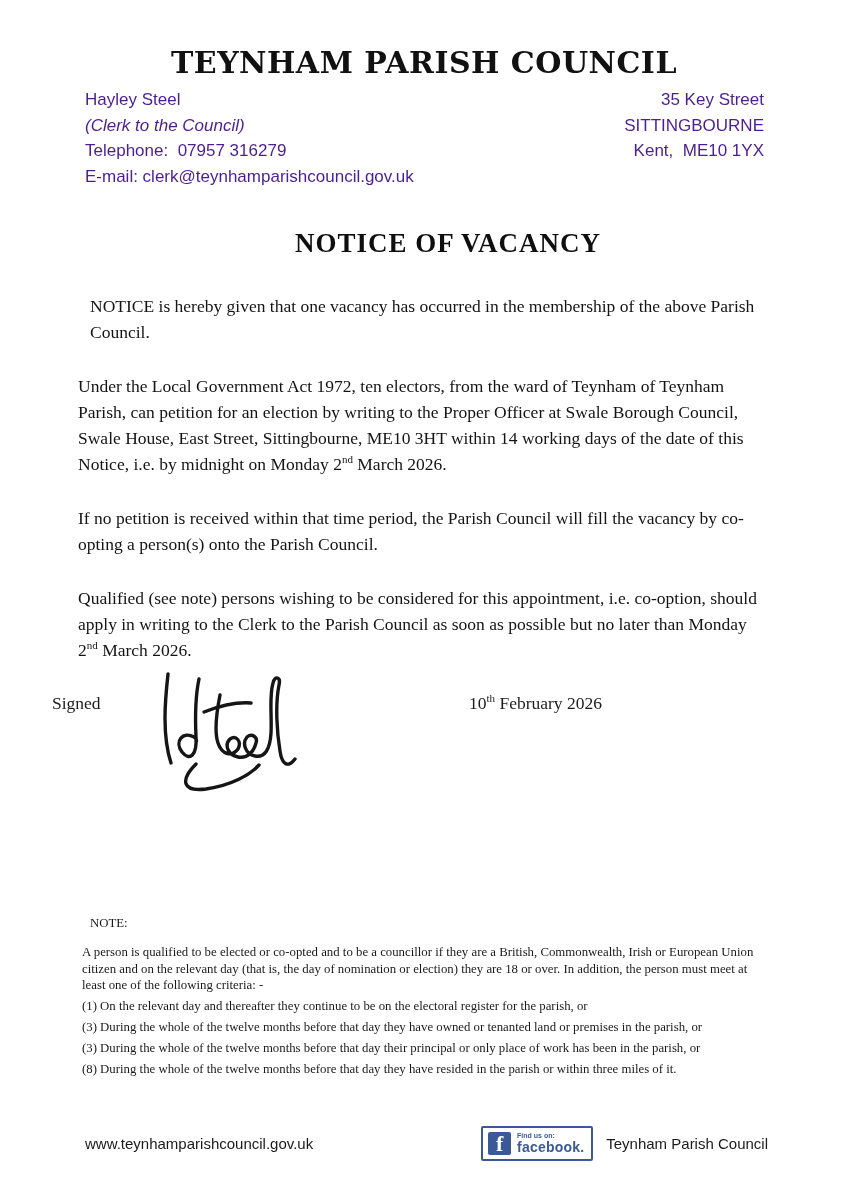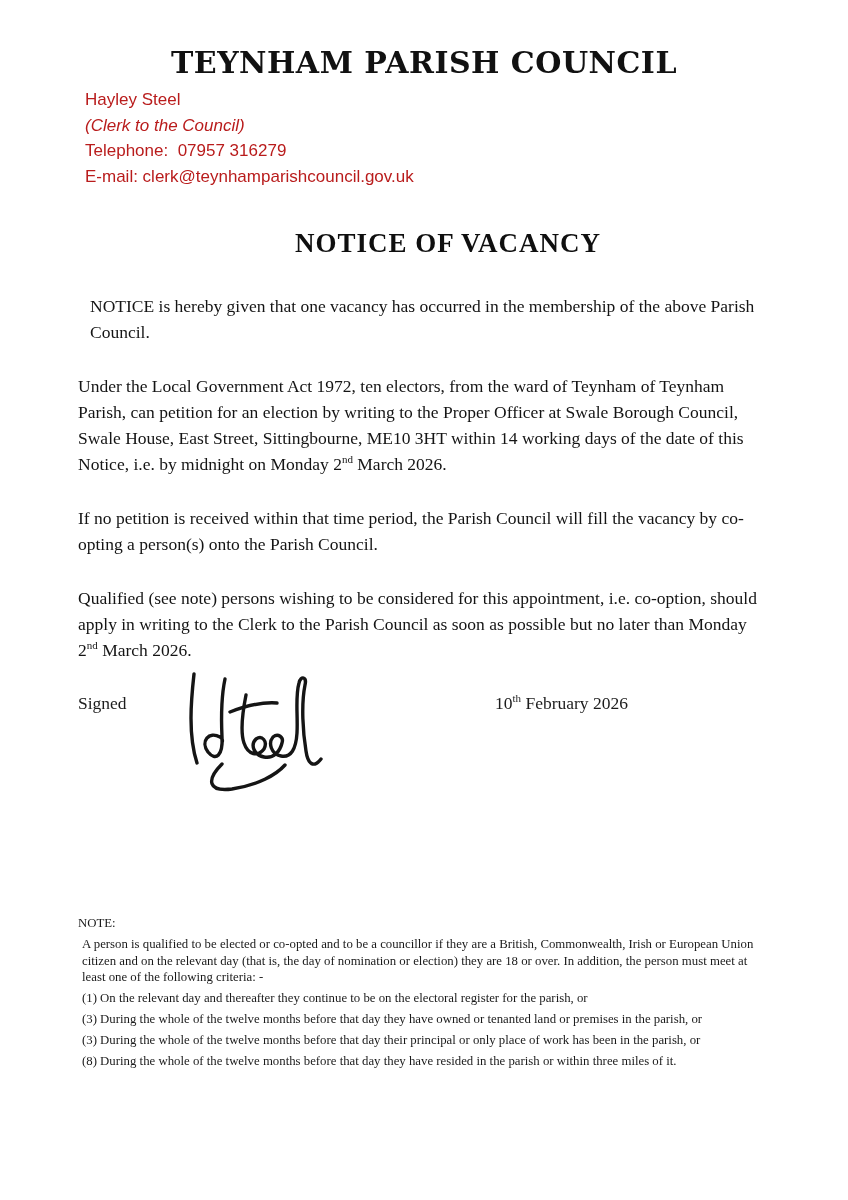--- a/index.html
+++ b/index.html
@@ -25,21 +25,21 @@
     letter-spacing: 0.5px;
     color: #111111;
   }
   .contact-row {
     display: flex;
     justify-content: space-between;
     margin: 7px 84px 0 85px;
     font-family: "Liberation Sans", sans-serif;
     font-size: 17px;
     line-height: 25.5px;
-    color: #b91c1c;
+    color: #4c1d95;
   }
   .contact-left .role { font-style: italic; }
   .contact-right { text-align: right; }
   .prewrap { white-space: pre-wrap; }
 
   
   .notice-title {
     margin-top: 36px;
     text-align: center;
     font-family: "Liberation Serif", serif;
@@ -58,37 +58,37 @@
     line-height: 26px;
     color: #141414;
   }
   .body-copy p { margin: 28px 0 0 0; }
   .body-copy p.first { margin-top: 32px; margin-left: 12px; }
   sup { font-size: 11px; line-height: 0; }
 
   
   .sig-row {
     position: relative;
-    margin: 24px 78px 0 78px;
+    margin: 24px 78px 0 52px;
     height: 96px;
     font-size: 17.5px;
   }
   .sig-label { position: absolute; left: 0; top: 6px; }
   .sig-date  { position: absolute; left: 417px; top: 6px; }
   .sig-svg   { position: absolute; left: 86px; top: -16px; }
   .clerk-line { margin: 0 78px; font-size: 17.5px; line-height: 26px; }
 
   
   .note-block {
     margin: 132px 76px 0 78px;
     font-size: 12.8px;
     line-height: 16.8px;
     color: #1a1a1a;
   }
-  .note-block .note-heading { margin: 0; }
+  .note-block .note-heading { margin: 12px; }
   .note-block p { margin: 4px; }
 
   
   .footer {
     position: absolute;
     left: 85px;
     right: 80px;
     top: 1126px;
     display: flex;
     justify-content: space-between;
@@ -143,20 +143,25 @@
 <div class="page">
 
   <div class="org-title">TEYNHAM PARISH COUNCIL</div>
 
   <div class="contact-row">
     <div class="contact-left">
       <div>Hayley Steel</div>
       <div class="role">(Clerk to the Council)</div>
       <div class="prewrap">Telephone:  07957 316279</div>
       <div>E-mail: clerk@teynhamparishcouncil.gov.uk</div>
+    </div>
+    <div class="contact-right">
+      <div>35 Key Street</div>
+      <div>SITTINGBOURNE</div>
+      <div class="prewrap">Kent,  ME10 1YX</div>
     </div>
   </div>
 
   <div class="notice-title">NOTICE OF VACANCY</div>
 
   <div class="body-copy">
     <p class="first">NOTICE is hereby given that one vacancy has occurred in the membership of the above Parish Council.</p>
     <p><span>Under the Local Government Act 1972, ten electors, from the ward of Teynham of Teynham Parish, can petition for an election by writing to the Proper Officer at Swale Borough Council, Swale House, East Street, Sittingbourne, ME10 3HT within 14 working days of the date of this Notice, i.e. by midnight on Monday 2</span><sup>nd</sup><span> March 2026.</span></p>
     <p>If no petition is received within that time period, the Parish Council will fill the vacancy by co-opting a person(s) onto the Parish Council.</p>
     <p><span>Qualified (see note) persons wishing to be considered for this appointment, i.e. co-option, should apply in writing to the Clerk to the Parish Council as soon as possible but no later than Monday 2</span><sup>nd</sup><span> March 2026.</span></p>
@@ -178,14 +183,27 @@
 
   <div class="note-block">
     <p class="note-heading">NOTE:</p>
     <p>A person is qualified to be elected or co-opted and to be a councillor if they are a British, Commonwealth, Irish or European Union citizen and on the relevant day (that is, the day of nomination or election) they are 18 or over. In addition, the person must meet at least one of the following criteria: -</p>
     <p>(1) On the relevant day and thereafter they continue to be on the electoral register for the parish, or</p>
     <p>(3) During the whole of the twelve months before that day they have owned or tenanted land or premises in the parish, or</p>
     <p>(3) During the whole of the twelve months before that day their principal or only place of work has been in the parish, or</p>
     <p>(8) During the whole of the twelve months before that day they have resided in the parish or within three miles of it.</p>
   </div>
 
+  <div class="footer">
+    <div>www.teynhamparishcouncil.gov.uk</div>
+    <div class="footer-right">
+      <div class="fb-badge">
+        <div class="fb-f">f</div>
+        <div class="fb-text">
+          <span class="fb-small">Find us on:</span>
+          <span class="fb-word">facebook.</span>
+        </div>
+      </div>
+      <div>Teynham Parish Council</div>
+    </div>
+  </div>
 
 </div>
 
 </body></html>

